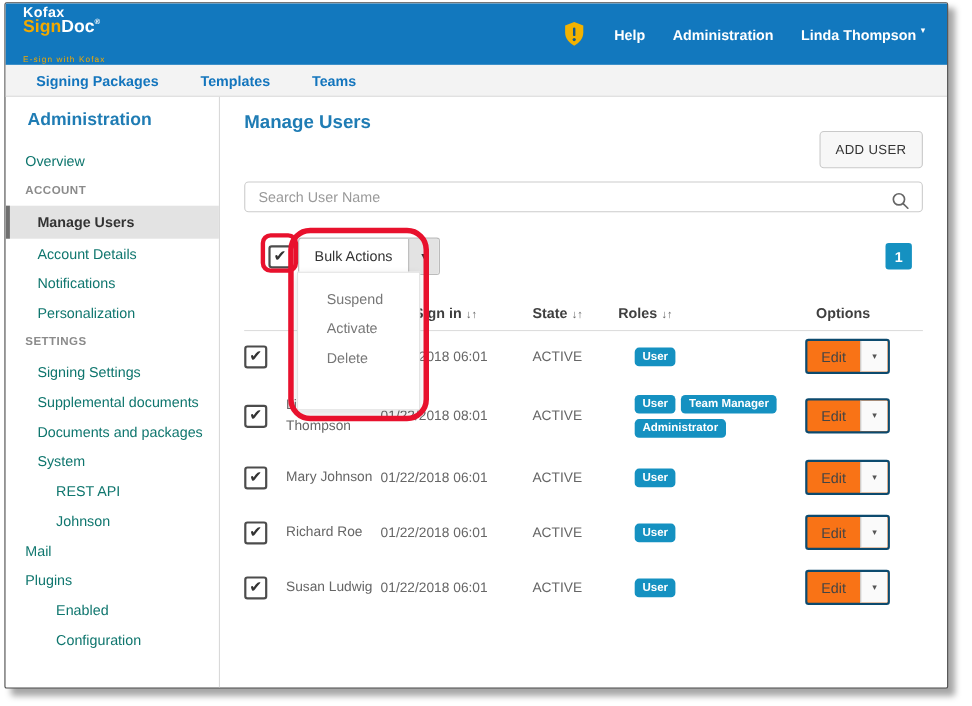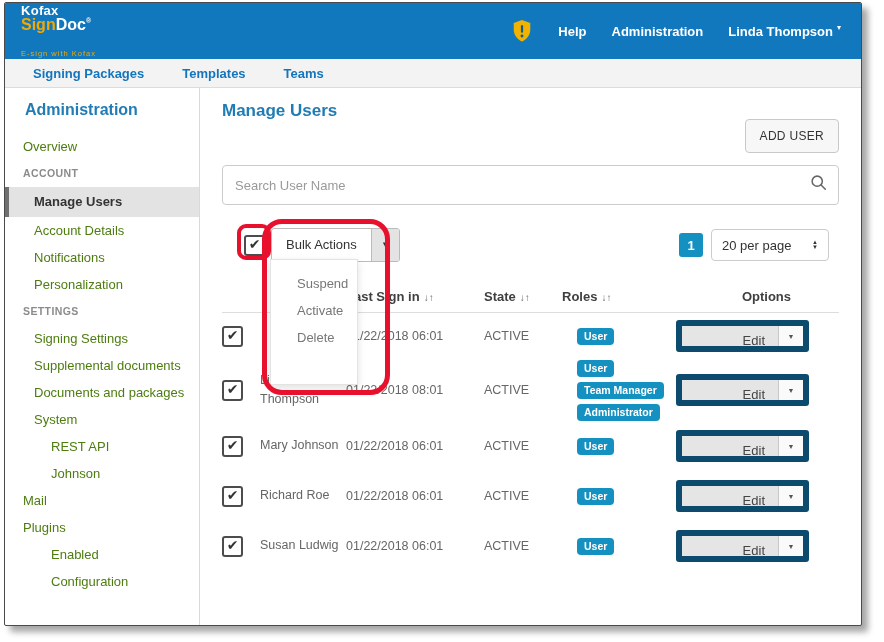--- a/index.html
+++ b/index.html
@@ -28,36 +28,36 @@
 
   
   .navbar { height:29px; background:#F3F3F3; border-bottom:1px solid #DCDCDC;
     display:flex; align-items:center; gap:38px; padding:0 28px; }
   .navbar a { color:#1375BD; font-weight:bold; font-size:13px; text-decoration:none; cursor:pointer; }
 
   
   .page-body { display:flex; height:537px; }
   .sidebar { width:195px; border-right:1px solid #D9D9D9; padding-top:13px; flex:none; }
   .sidebar-title { color:#1F7CB4; font-weight:bold; font-size:16px; margin:0 0 14px 20px; }
-  .side-item { line-height:27px; font-size:13px; color:#4d7c0f; cursor:pointer; }
+  .side-item { line-height:27px; font-size:13px; color:#0f766e; cursor:pointer; }
   .side-item.lvl1 { padding-left:18px; }
   .side-item.lvl2 { padding-left:29px; }
   .side-item.lvl3 { padding-left:46px; }
   .side-item.section { font-size:10.5px; font-weight:bold; color:#8B8B8B; letter-spacing:.4px; cursor:default; }
   .side-item.selected { background:#E3E3E3; border-left:4px solid #6F6F6F;
     padding-left:25px; font-weight:bold; color:#333; line-height:30px; }
 
   
   .content { position:relative; flex:1; padding:0 22px; }
   .page-title { color:#1F7CB4; font-weight:bold; font-size:17px; margin-top:13px; }
   .add-user-btn { position:absolute; right:22px; top:31px; background:#F7F7F7;
     border:1px solid #C9C9C9; border-radius:4px; font-size:12px; color:#333;
     padding:9px 14px; letter-spacing:.3px; cursor:pointer; font-family:inherit;text-align:right; }
   .search-wrap { position:relative; margin-top:44px; }
-  .search-input { width:100%; height:40px; border:1px solid #CCC; border-radius:4px;
+  .search-input { width:100%; height:28px; border:1px solid #CCC; border-radius:4px;
     padding:0 40px 0 12px; font-size:13px; color:#ec4899; font-family:inherit; outline:none; }
   .search-input::placeholder { color:#9A9A9A; }
   .search-icon { position:absolute; right:12px; top:9px; cursor:pointer; }
 
   
   .toolbar { position:relative; margin-top:22px; height:36px; display:flex;
     align-items:center; padding:0 10px 0 22px; }
   .checkbox { width:21px; height:21px; background:#fff; border:2px solid #4C4C4C;
     border-radius:3px; display:flex; align-items:center; justify-content:center;
     cursor:pointer; flex:none; }
@@ -73,21 +73,21 @@
   .page-box { width:24px; height:24px; background:#1591C1; color:#fff; font-size:13px;
     font-weight:bold; border-radius:3px; display:flex; align-items:center;
     justify-content:center; cursor:pointer; }
   .per-page { height:32px; min-width:118px; border:1px solid #CCC; border-radius:4px;
     background:#fff; display:flex; align-items:center; padding:0 10px; gap:10px;
     font-size:13px; color:#333; cursor:pointer; }
   .select-arrows { display:flex; flex-direction:column; margin-left:auto; }
   .select-arrows span { font-size:6px; line-height:5px; color:#333; }
 
   
-  .bulk-menu { position:absolute; left:48px; top:32px; width:88px; height:126px;
+  .bulk-menu { position:absolute; left:48px; top:32px; width:112px; height:126px;
     background:#fff; border:1px solid #E3E3E3; box-shadow:0 3px 8px rgba(0,0,0,0.12);
     padding-top:10px; z-index:20; }
   .bulk-menu-item { line-height:27px; font-size:13px; color:#777; padding-left:26px; cursor:pointer; }
 
   
   .ann { position:absolute; border-style:solid; border-color:#E8112D;
     pointer-events:none; z-index:30; background:transparent; }
   .ann-checkbox { left:15px; top:-3px; width:34px; height:36px; border-width:4px; border-radius:9px; }
   .ann-bulk { left:40px; top:-8px; width:128px; height:176px; border-width:5px; border-radius:20px; }
 
@@ -100,22 +100,22 @@
   .th-options { justify-self:end; padding-right:18px; }
   .tsep { border-bottom:1px solid #DDD; margin-top:7px; }
   .trow { min-height:50px; font-size:12.5px; color:#666; }
   .trow.r0 { min-height:46px; }
   .trow.r1 { min-height:62px; }
   .cell-name { padding-right:6px; line-height:1.55; }
   .cell-roles { display:flex; gap:5px; flex-wrap:wrap;margin-left:15px; }
   .badge { background:#1591C1; color:#fff; font-size:10.5px; font-weight:bold;
     border-radius:4px; padding:2px 7px 3px; white-space:nowrap; }
   .cell-options { justify-self:end; }
-  .split-btn { display:flex; height:32px; border:6px solid #0c4a6e; border-radius:3px;
-    overflow:hidden; background:#e5e5e5;padding-left:48px; }
+  .split-btn { display:flex; height:32px; border:2px solid #0c4a6e; border-radius:3px;
+    overflow:hidden; background:#f97316; }
   .split-label { padding:0 13px; line-height:30px; font-size:13px; color:#444; cursor:pointer; }
   .split-caret { width:25px; border-left:1px solid #C8C8C8; background:#FAFAFA;
     display:flex; align-items:center; justify-content:center; cursor:pointer; }
   .split-caret .caret-glyph { font-size:7px; color:#555; }
 </style>
 </head>
 <body>
 
 <div class="frame">
 
@@ -190,27 +190,20 @@
         </div>
         <div class="bulk-btn">
           <span class="bulk-label">Bulk Actions</span>
           <span class="bulk-caret">
               <span class="caret-glyph">▼</span>
             </span>
         </div>
 
         <div class="toolbar-right">
           <div class="page-box">1</div>
-          <div class="per-page">
-            <span>20 per page</span>
-            <span class="select-arrows">
-              <span>▲</span>
-                <span>▼</span>
-            </span>
-          </div>
         </div>
 
         <div class="bulk-menu" id="bulk-menu">
             <div class="bulk-menu-item">Suspend</div>
             <div class="bulk-menu-item">Activate</div>
             <div class="bulk-menu-item">Delete</div>
           </div>
 
         <div class="ann ann-checkbox"></div>
         <div class="ann ann-bulk"></div>

